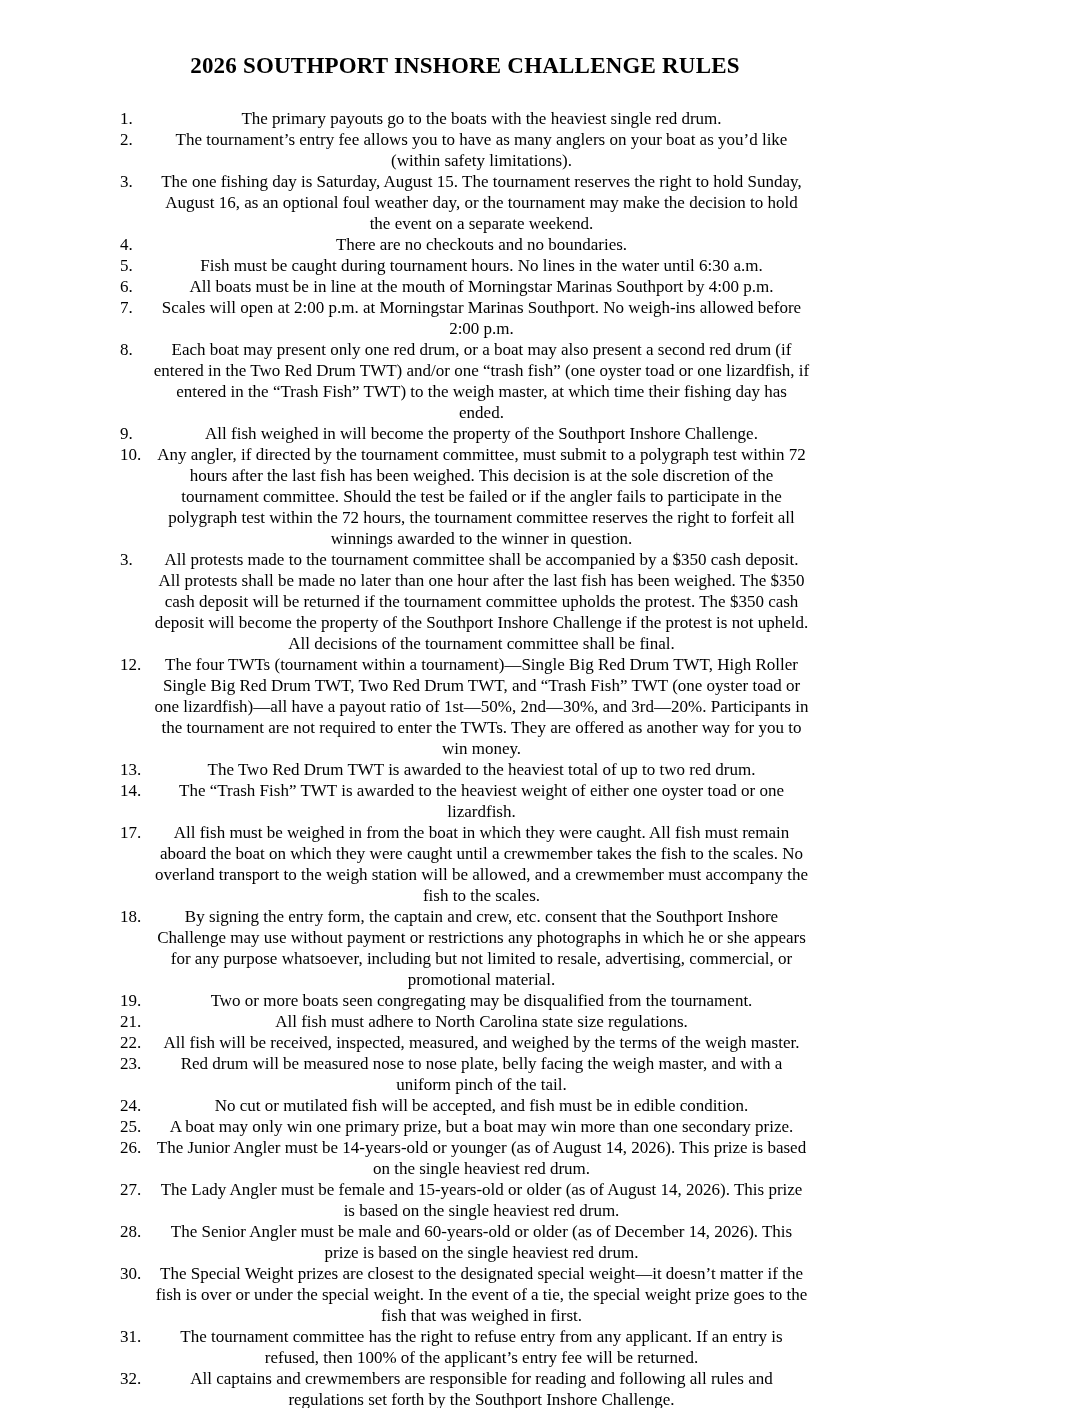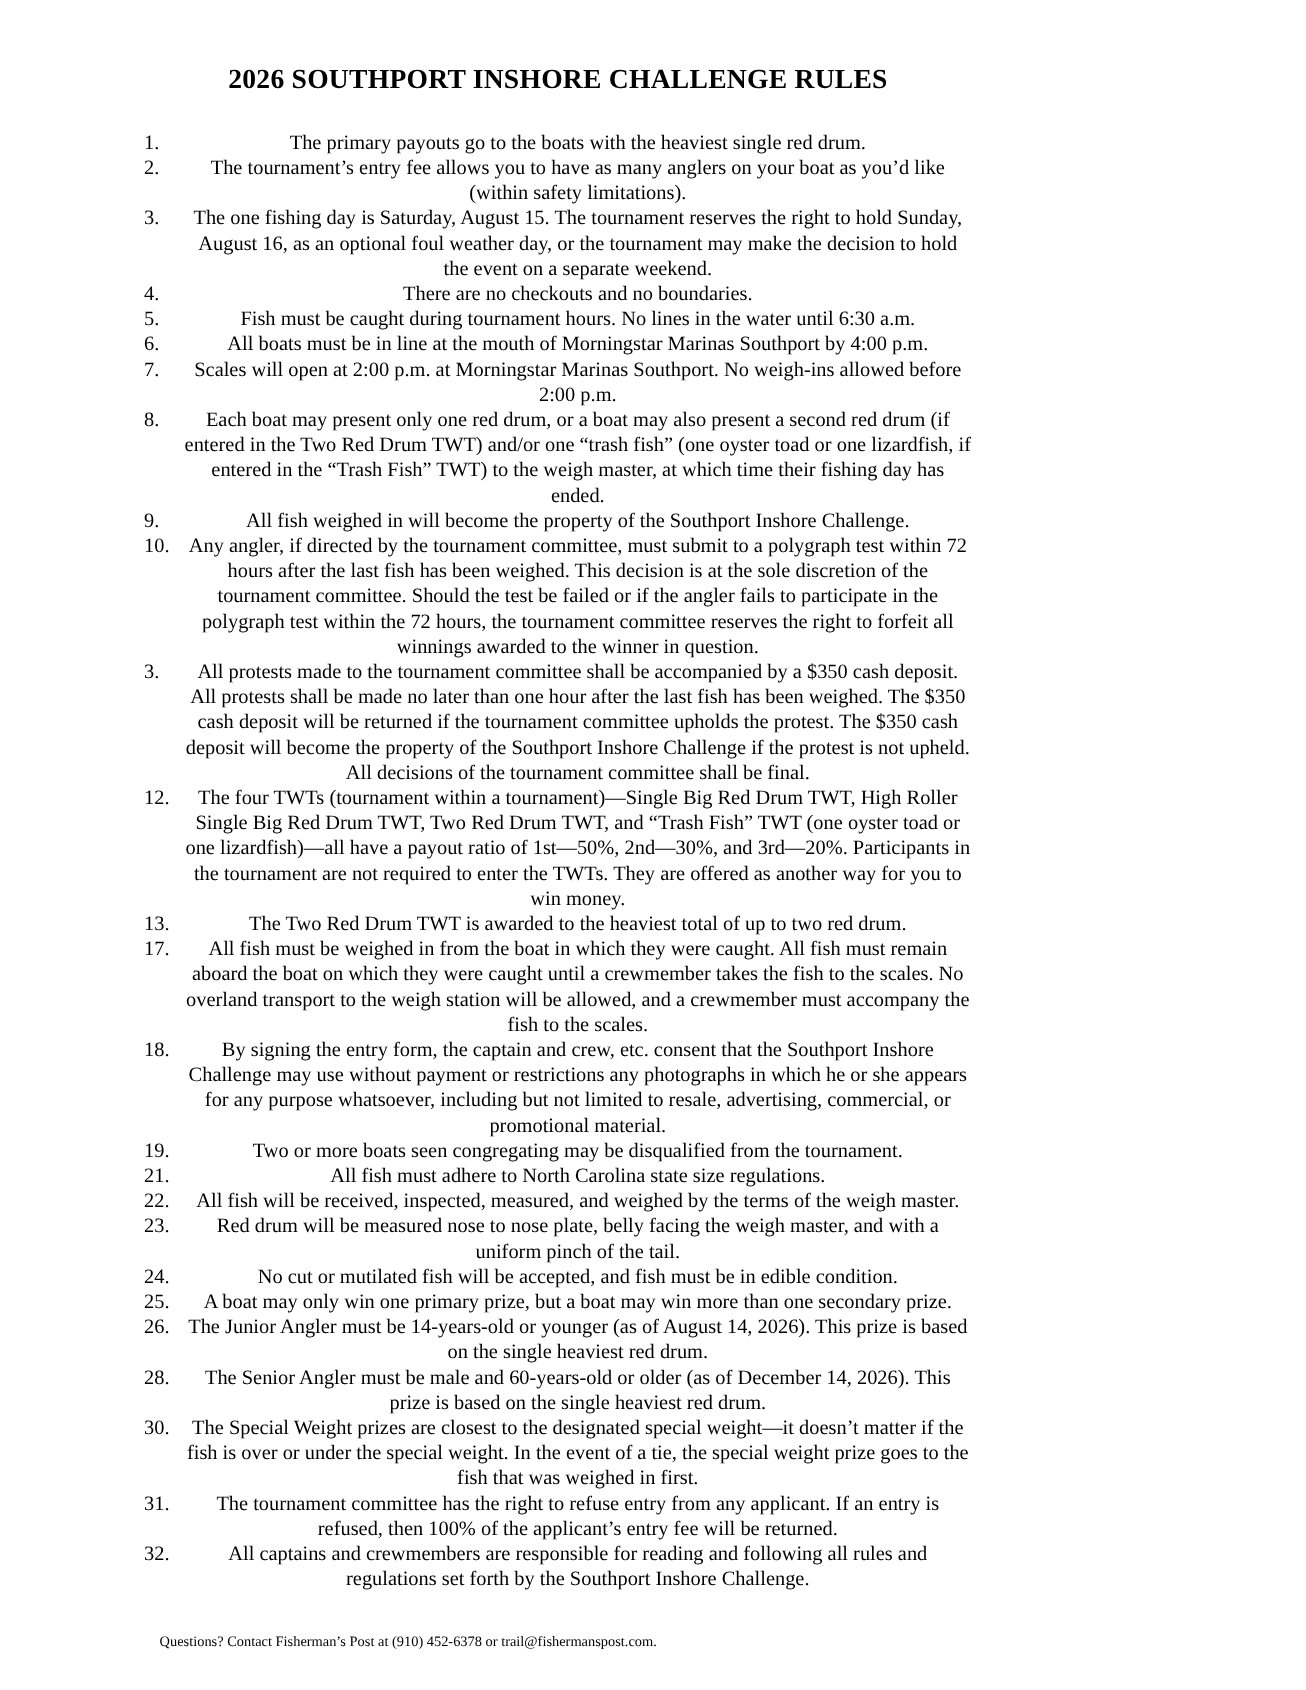--- a/index.html
+++ b/index.html
@@ -102,20 +102,24 @@
       </li>
       <li class="rule">
         <span class="num">12.</span>
         <span class="txt">The four TWTs (tournament within a tournament)—Single Big Red Drum TWT, High Roller Single Big Red Drum TWT, Two Red Drum TWT, and “Trash Fish” TWT (one oyster toad or one lizardfish)—all have a payout ratio of 1st—50%, 2nd—30%, and 3rd—20%. Participants in the tournament are not required to enter the TWTs. They are offered as another way for you to win money.</span>
       </li>
       <li class="rule">
         <span class="num">13.</span>
         <span class="txt">The Two Red Drum TWT is awarded to the heaviest total of up to two red drum.</span>
       </li>
       <li class="rule">
+        <span class="num">14.</span>
+        <span class="txt">The “Trash Fish” TWT is awarded to the heaviest weight of either one oyster toad or one lizardfish.</span>
+      </li>
+      <li class="rule">
         <span class="num">17.</span>
         <span class="txt">All fish must be weighed in from the boat in which they were caught. All fish must remain aboard the boat on which they were caught until a crewmember takes the fish to the scales. No overland transport to the weigh station will be allowed, and a crewmember must accompany the fish to the scales.</span>
       </li>
       <li class="rule">
         <span class="num">18.</span>
         <span class="txt">By signing the entry form, the captain and crew, etc. consent that the Southport Inshore Challenge may use without payment or restrictions any photographs in which he or she appears for any purpose whatsoever, including but not limited to resale, advertising, commercial, or promotional material.</span>
       </li>
       <li class="rule">
         <span class="num">19.</span>
         <span class="txt">Two or more boats seen congregating may be disqualified from the tournament.</span>
@@ -138,20 +142,24 @@
       </li>
       <li class="rule">
         <span class="num">25.</span>
         <span class="txt">A boat may only win one primary prize, but a boat may win more than one secondary prize.</span>
       </li>
       <li class="rule">
         <span class="num">26.</span>
         <span class="txt">The Junior Angler must be 14-years-old or younger (as of August 14, 2026). This prize is based on the single heaviest red drum.</span>
       </li>
       <li class="rule">
+        <span class="num">27.</span>
+        <span class="txt">The Lady Angler must be female and 15-years-old or older (as of August 14, 2026). This prize is based on the single heaviest red drum.</span>
+      </li>
+      <li class="rule">
         <span class="num">28.</span>
         <span class="txt">The Senior Angler must be male and 60-years-old or older (as of December 14, 2026). This prize is based on the single heaviest red drum.</span>
       </li>
       <li class="rule">
         <span class="num">30.</span>
         <span class="txt">The Special Weight prizes are closest to the designated special weight—it doesn’t matter if the fish is over or under the special weight. In the event of a tie, the special weight prize goes to the fish that was weighed in first.</span>
       </li>
       <li class="rule">
         <span class="num">31.</span>
         <span class="txt">The tournament committee has the right to refuse entry from any applicant. If an entry is refused, then 100% of the applicant’s entry fee will be returned.</span>

